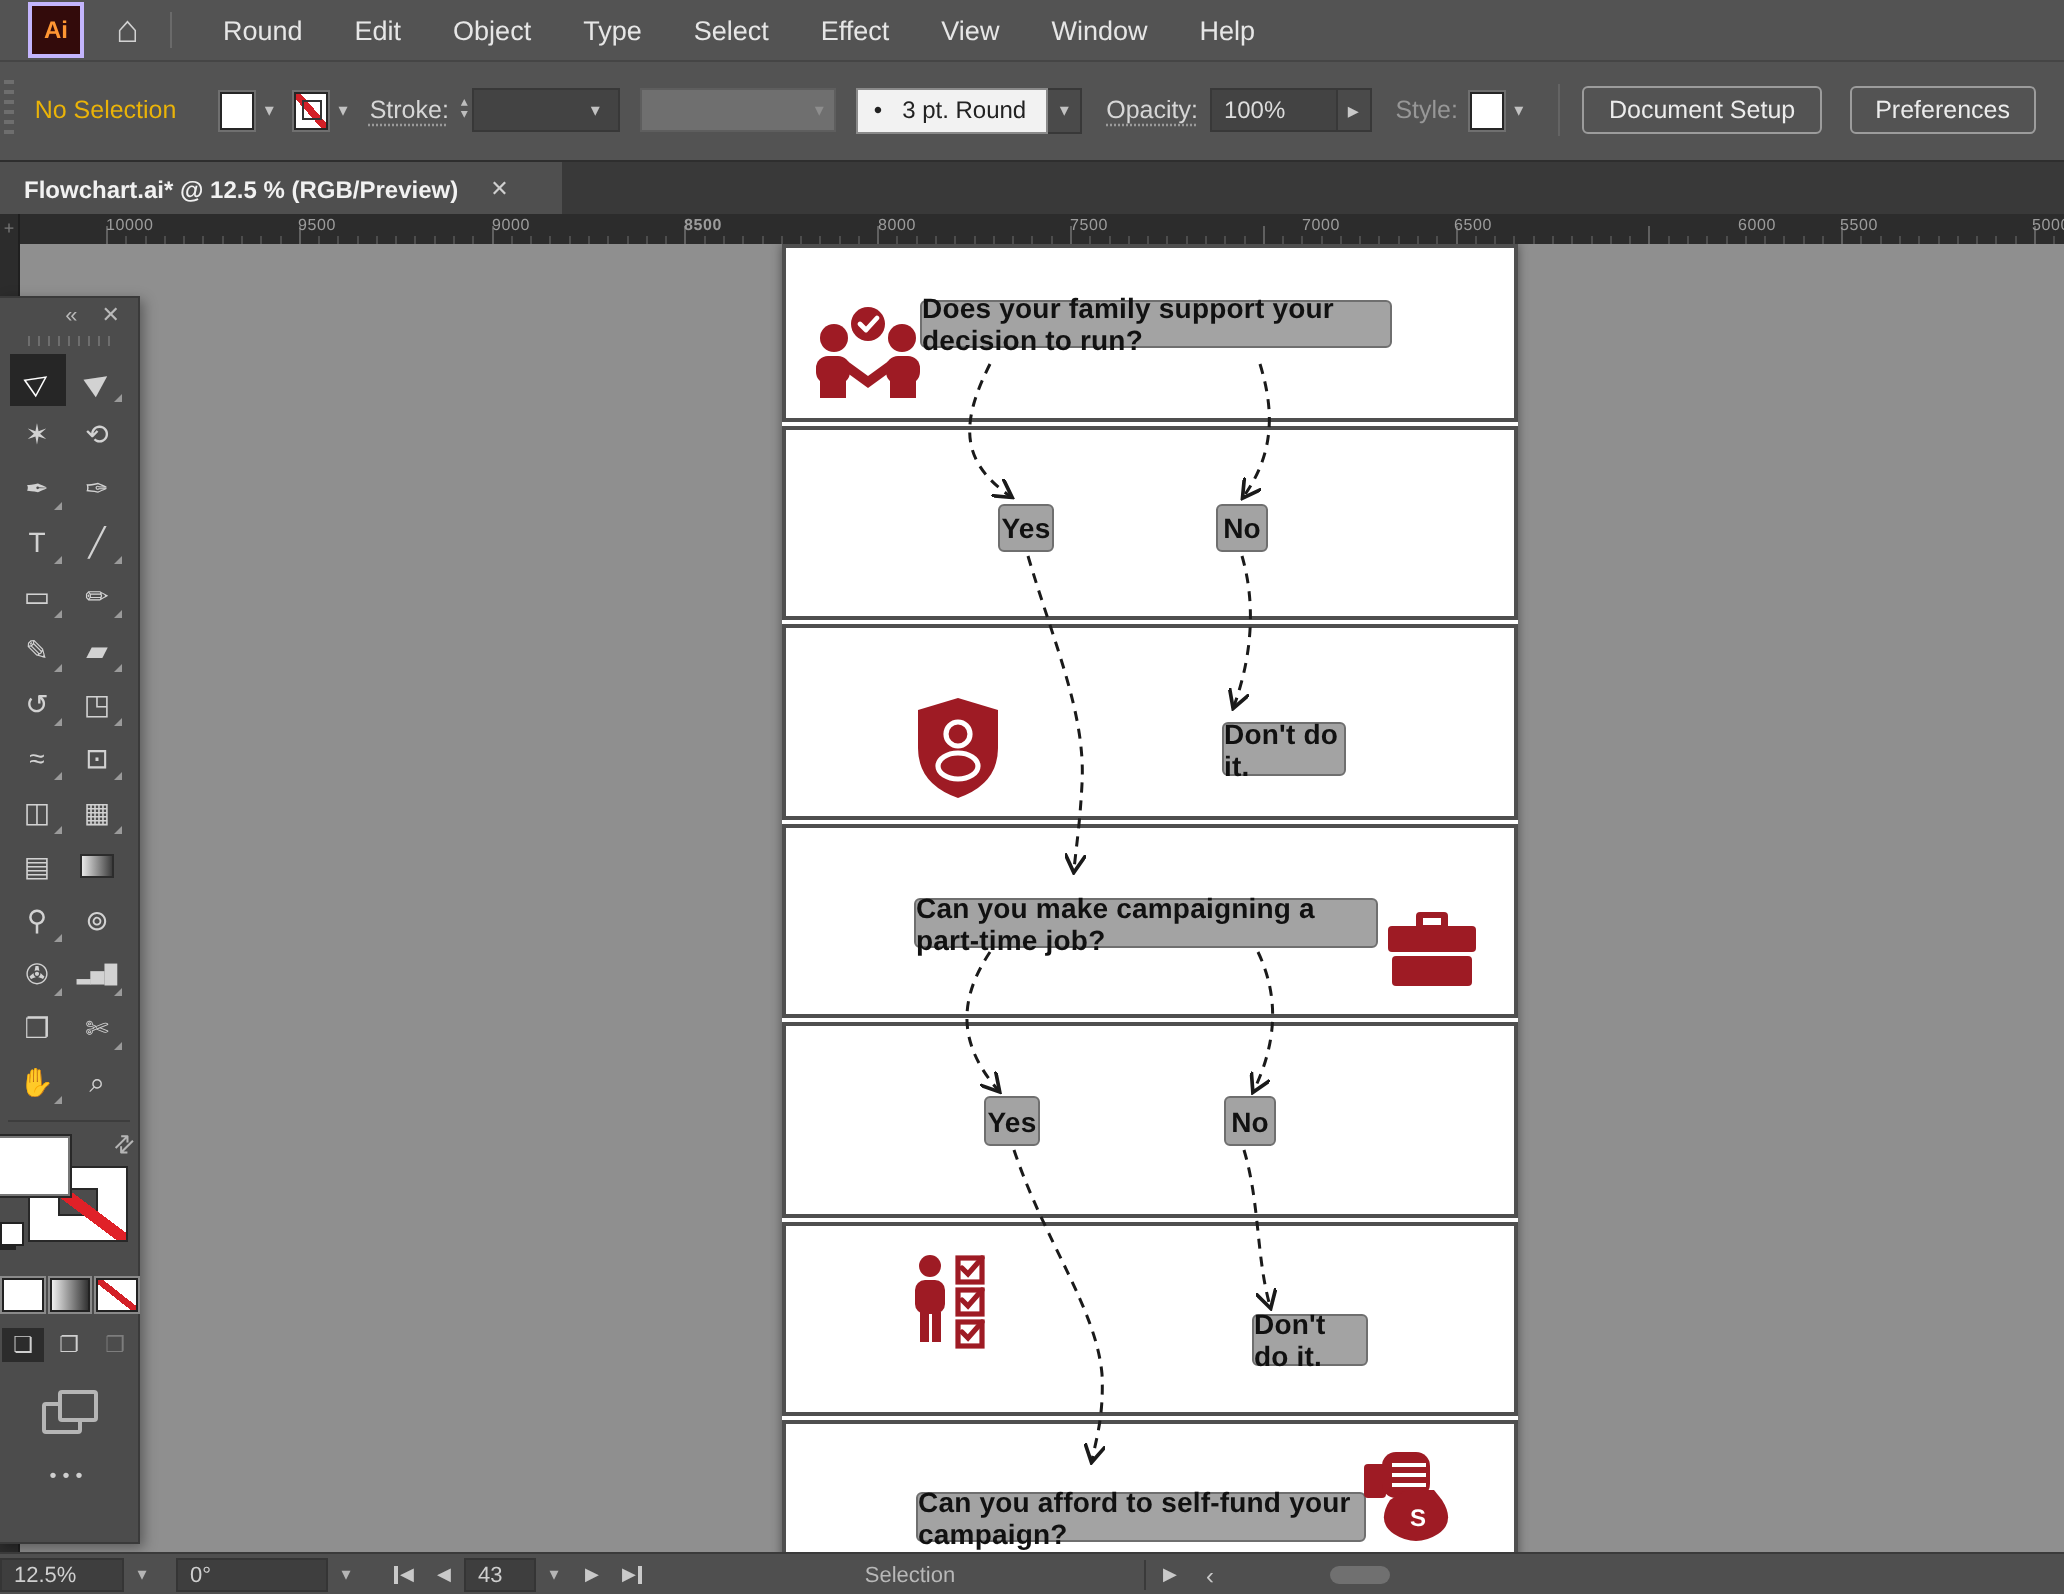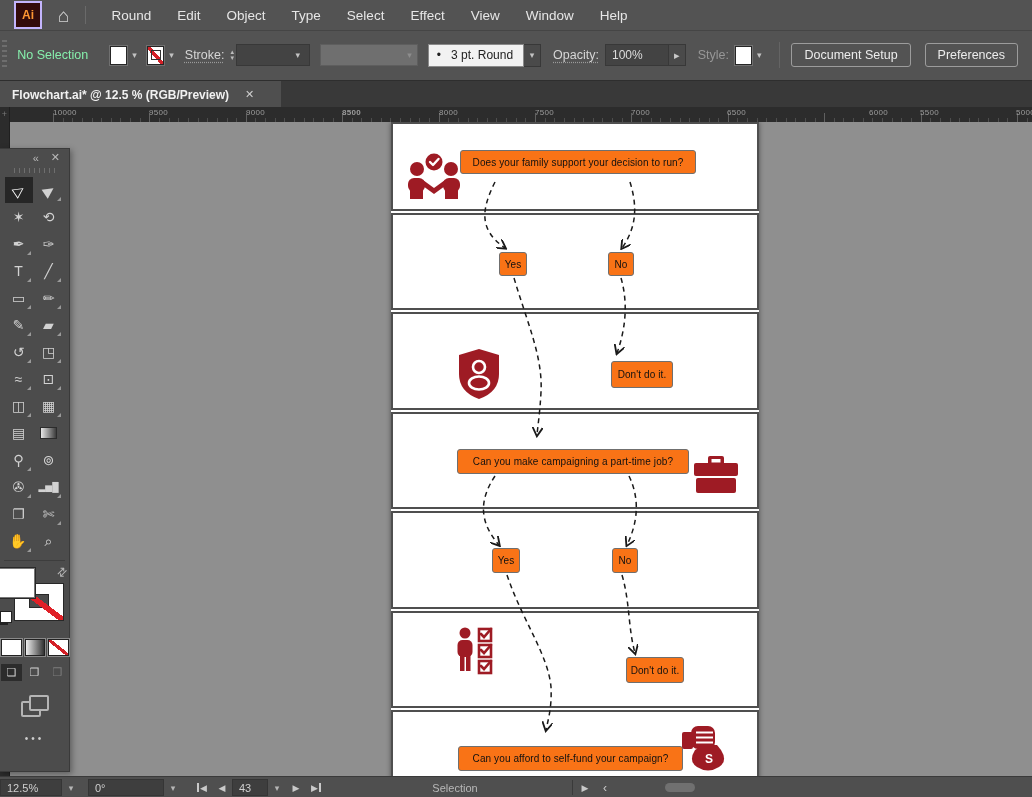--- a/index.html
+++ b/index.html
@@ -13,21 +13,21 @@
           color:#ff9633;font-weight:bold;font-size:12px;display:flex;align-items:center;justify-content:center;}
   .home{margin-left:16px;font-size:19px;color:#d2d2d2;line-height:1;}
   .mbsep{width:1px;height:18px;background:#6a6a6a;margin:0 12px 0 16px;}
   .menuitems{display:flex;align-items:center;}
   .mi{color:#e6e6e6;font-size:13.5px;padding:0 13px;cursor:default;}
 
   
   .controlbar{position:absolute;left:0;top:30px;width:100%;height:48px;background:#535353;border-top:1px solid #454545;
               display:flex;align-items:center;white-space:nowrap;overflow:hidden;}
   .grip{width:6px;height:30px;margin-left:2px;background:repeating-linear-gradient(#6e6e6e 0 2px,transparent 2px 5px);}
-  .nosel{color:#86efac;font-size:12.5px;margin:0 22px 0 10px;}
+  .nosel{color:#eab308;font-size:12.5px;margin:0 22px 0 10px;}
   .swatch{width:17px;height:17px;background:#fff;border:1px solid #262626;box-shadow:0 0 0 1px #707070;position:relative;}
   .swatch.none:before{content:"";position:absolute;inset:0;
       background:linear-gradient(to top right,transparent 42%,#d32027 42%,#d32027 58%,transparent 58%);}
   .swatch.none:after{content:"";position:absolute;left:3px;top:3px;width:8px;height:8px;border:1.5px solid #333;}
   .chev{color:#c2c2c2;font-size:9px;padding:0 5px;}
   .lbl{color:#d6d6d6;font-size:12.5px;text-decoration:underline dotted #9a9a9a;text-underline-offset:3px;margin:0 6px;}
   .lbl.dim{color:#979797;text-decoration:none;}
   .stepper{display:flex;flex-direction:column;color:#bdbdbd;font-size:7px;line-height:6px;margin-right:2px;}
   .dfield{height:20px;background:#434343;border:1px solid #383838;display:flex;align-items:center;color:#ddd;font-size:12px;}
   .dfield .chev{margin-left:auto;}
@@ -56,22 +56,22 @@
        repeating-linear-gradient(90deg,#606060 0 1px,transparent 1px 96.4px),
        repeating-linear-gradient(90deg,#4d4d4d 0 1px,transparent 1px 9.64px);
      background-size:100% 9px,100% 4px;background-position:44px 100%,44px 100%;background-repeat:no-repeat;}
   .rl{position:absolute;top:1px;color:#9b9b9b;font-size:8px;letter-spacing:.3px;}
 
   
   .canvas{position:absolute;left:0;top:122px;width:1032px;height:654px;background:#8f8f8f;overflow:hidden;}
   .vruler{position:absolute;left:0;top:0;width:9px;height:100%;background:#2c2c2c;border-right:1px solid #1f1f1f;}
   .artboard{position:absolute;left:391px;top:0;width:368px;height:660px;background:#fff;box-shadow:0 0 5px rgba(0,0,0,.45);}
   .panel{position:absolute;left:0;width:368px;background:#fff;border:2px solid #4f4f4f;box-sizing:border-box;}
-  .fbox{position:absolute;background:#f97316;border:1.3px solid #6f6f6f;border-radius:3px;box-sizing:border-box;
-        display:flex;align-items:center;justify-content:center;color:#111;font-size:10px;letter-spacing:.1px;}
+  .fbox{position:absolute;background:#a3a3a3;border:1.3px solid #6f6f6f;border-radius:3px;box-sizing:border-box;
+        display:flex;align-items:center;justify-content:center;color:#111;font-size:14px;letter-spacing:.1px;font-weight:bold;}
   .arrowsvg{position:absolute;left:0;top:0;pointer-events:none;}
   .abicon{position:absolute;}
 
   
   .toolpanel{position:absolute;left:0;top:26px;width:70px;height:624px;background:#4c4c4c;
              border:1px solid #3a3a3a;border-left:none;box-shadow:2px 2px 6px rgba(0,0,0,.35);box-sizing:border-box;}
   .tphead{height:17px;display:flex;align-items:center;justify-content:flex-end;gap:12px;padding-right:9px;
           color:#b9b9b9;font-size:11px;}
   .tpgrip{width:42px;height:5px;margin:2px auto 4px auto;
           background:repeating-linear-gradient(90deg,#6e6e6e 0 1px,transparent 1px 5px);}
@@ -188,21 +188,21 @@
 
   <div class="rulerrow">
     <div class="rulercorner">+</div>
     <div class="hruler">
         <span class="rl" style="left: 44px;">10000</span>
         <span class="rl" style="left: 140px;">9500</span>
         <span class="rl" style="left: 237px;">9000</span>
         <span class="rl" style="left: 333px; font-weight: bold;">8500</span>
         <span class="rl" style="left: 430px;">8000</span>
         <span class="rl" style="left: 526px;">7500</span>
-        <span class="rl" style="left: 622px;">7000</span>
+        <span class="rl" style="left: 642px;">7000</span>
         <span class="rl" style="left: 718px;">6500</span>
         <span class="rl" style="left: 860px;">6000</span>
         <span class="rl" style="left: 911px;">5500</span>
         <span class="rl" style="left: 1007px;">5000</span>
       </div>
   </div>
 
   <div class="canvas">
     <div class="vruler"></div>
 

